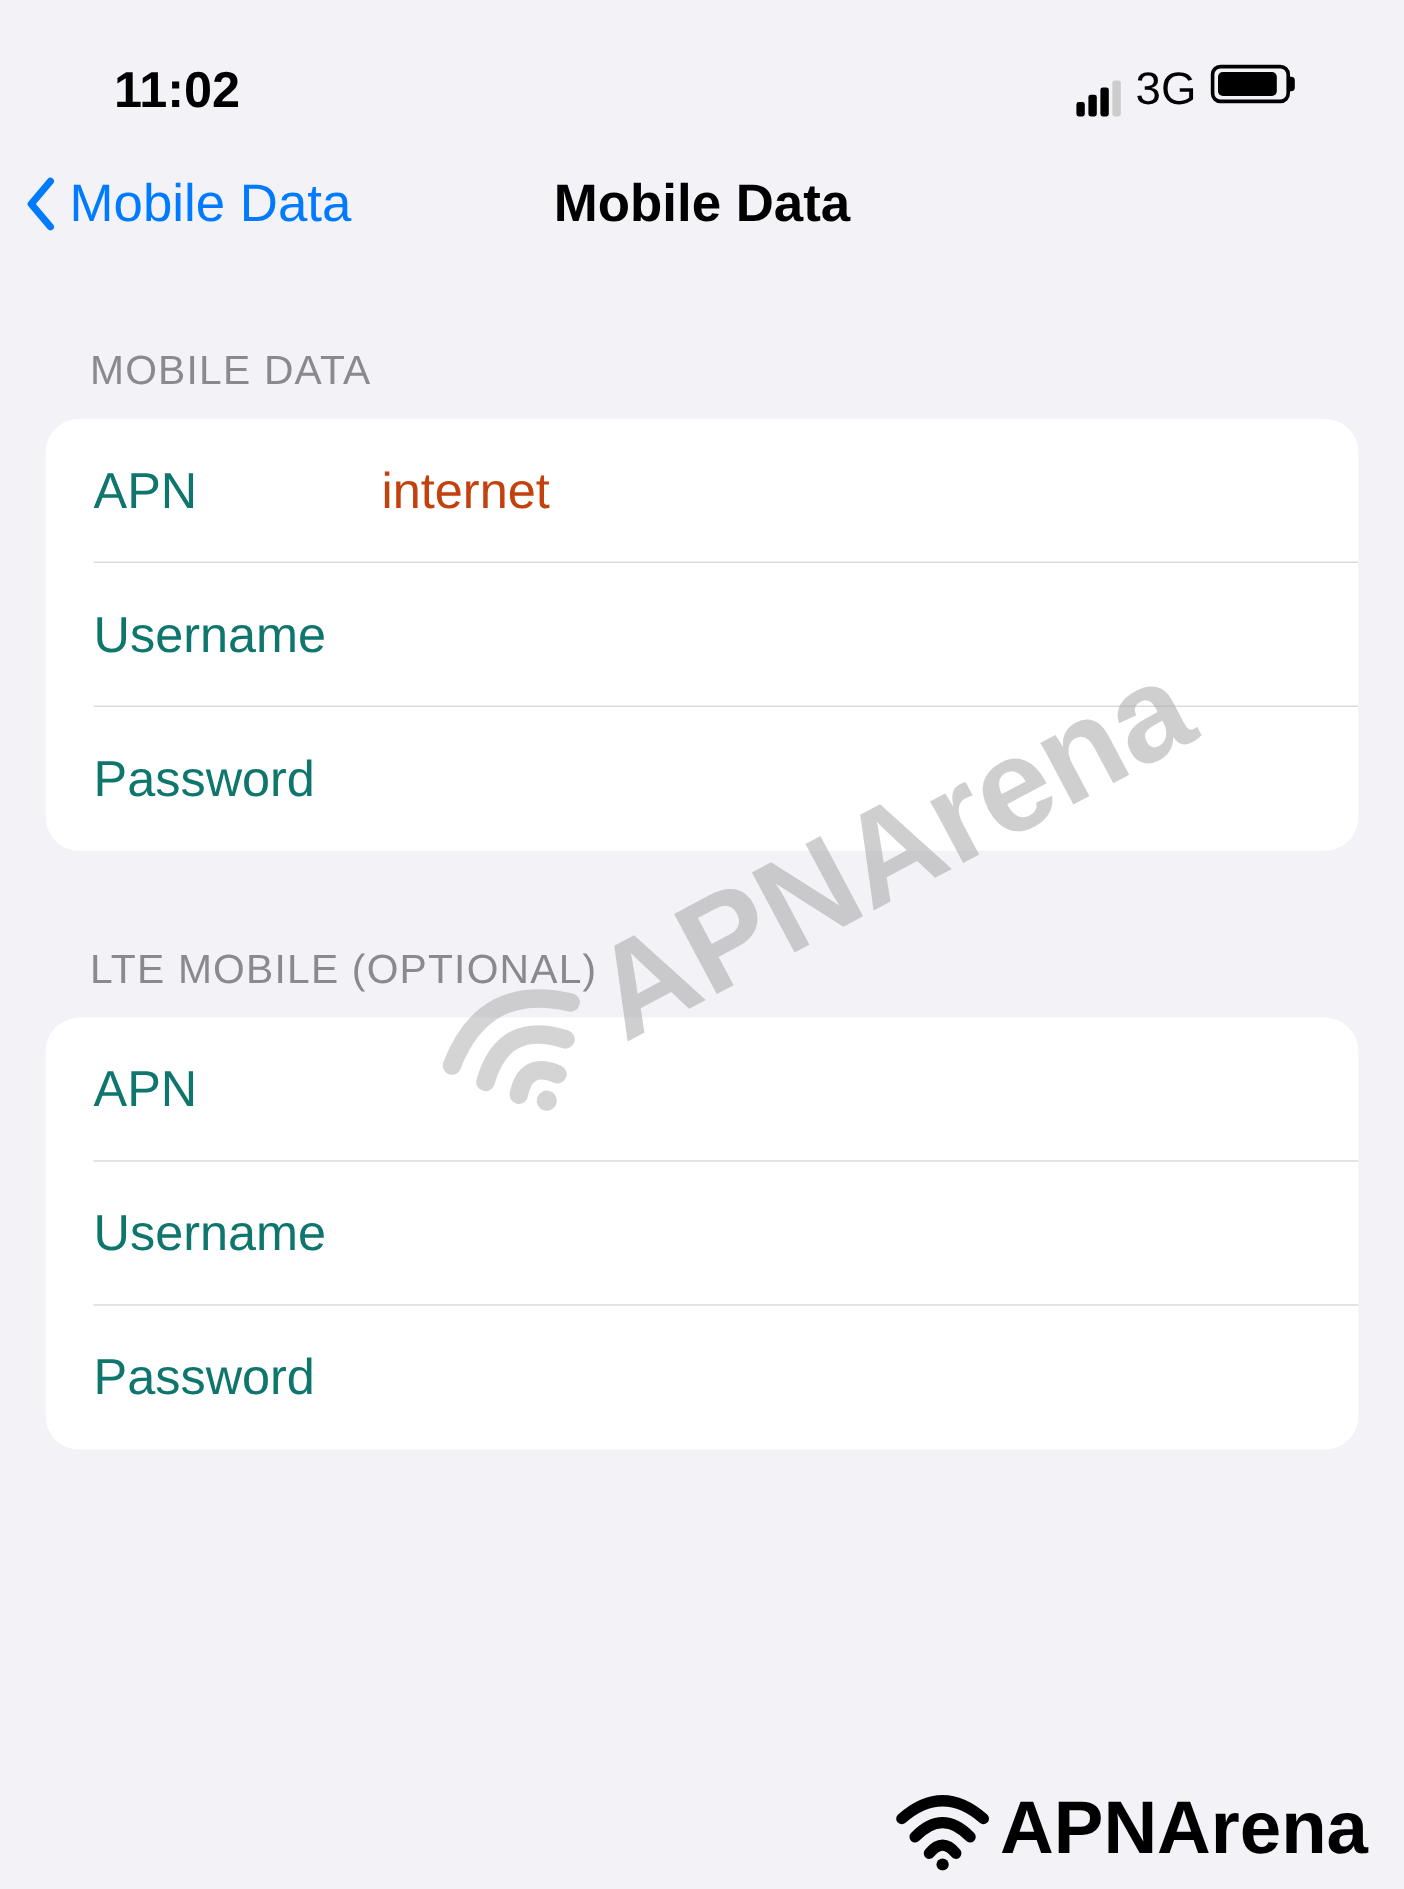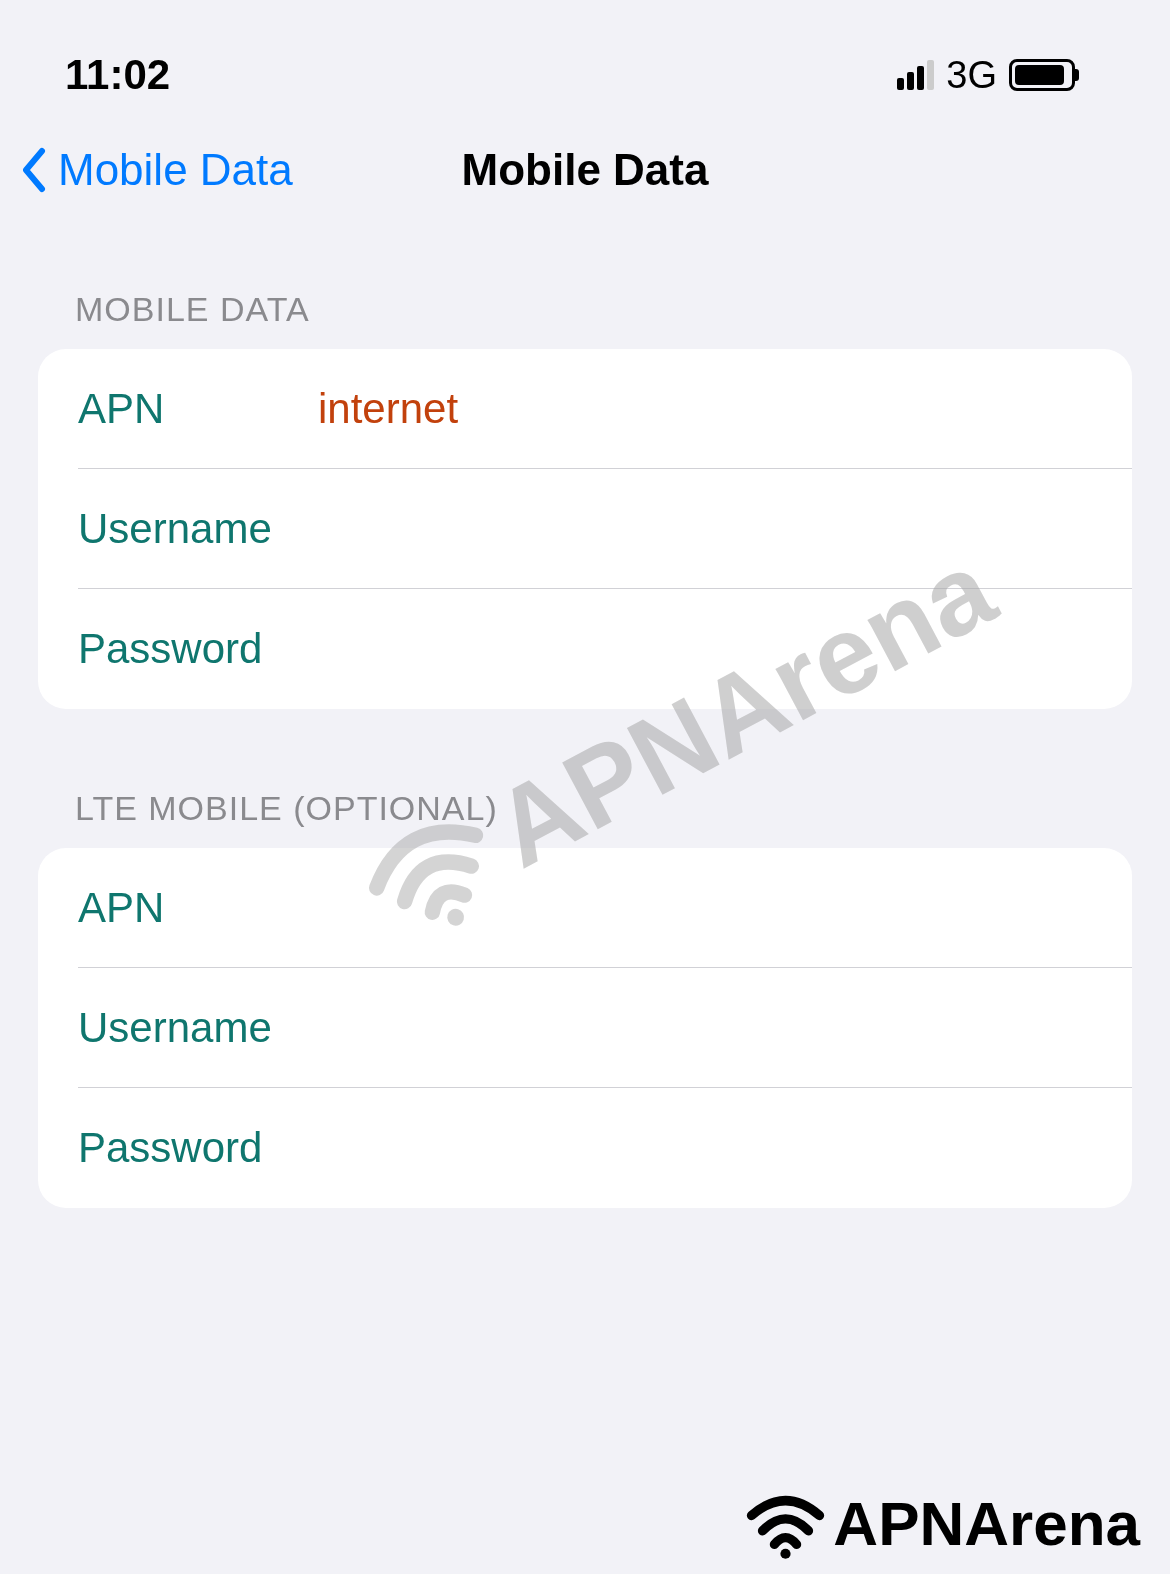--- a/index.html
+++ b/index.html
@@ -12,31 +12,30 @@
       width: 1170px;
       height: 1574px;
       background: #f2f2f7;
       position: relative;
       overflow: hidden;
     }
     .status-bar {
       display: flex;
       justify-content: space-between;
       align-items: center;
-      padding: 40px 95px 0 65px;
+      padding: 40px 95px 0 95px;
       height: 110px;
     }
     .status-time {
       font-size: 42px;
       font-weight: 600;
       color: #000;
     }
     .status-right {
       display: flex;
-      align-items: center;
       gap: 12px;
     }
     .signal-bars {
       display: flex;
       align-items: flex-end;
       gap: 3px;
     }
     .signal-bar {
       width: 7px;
       background: #000;

